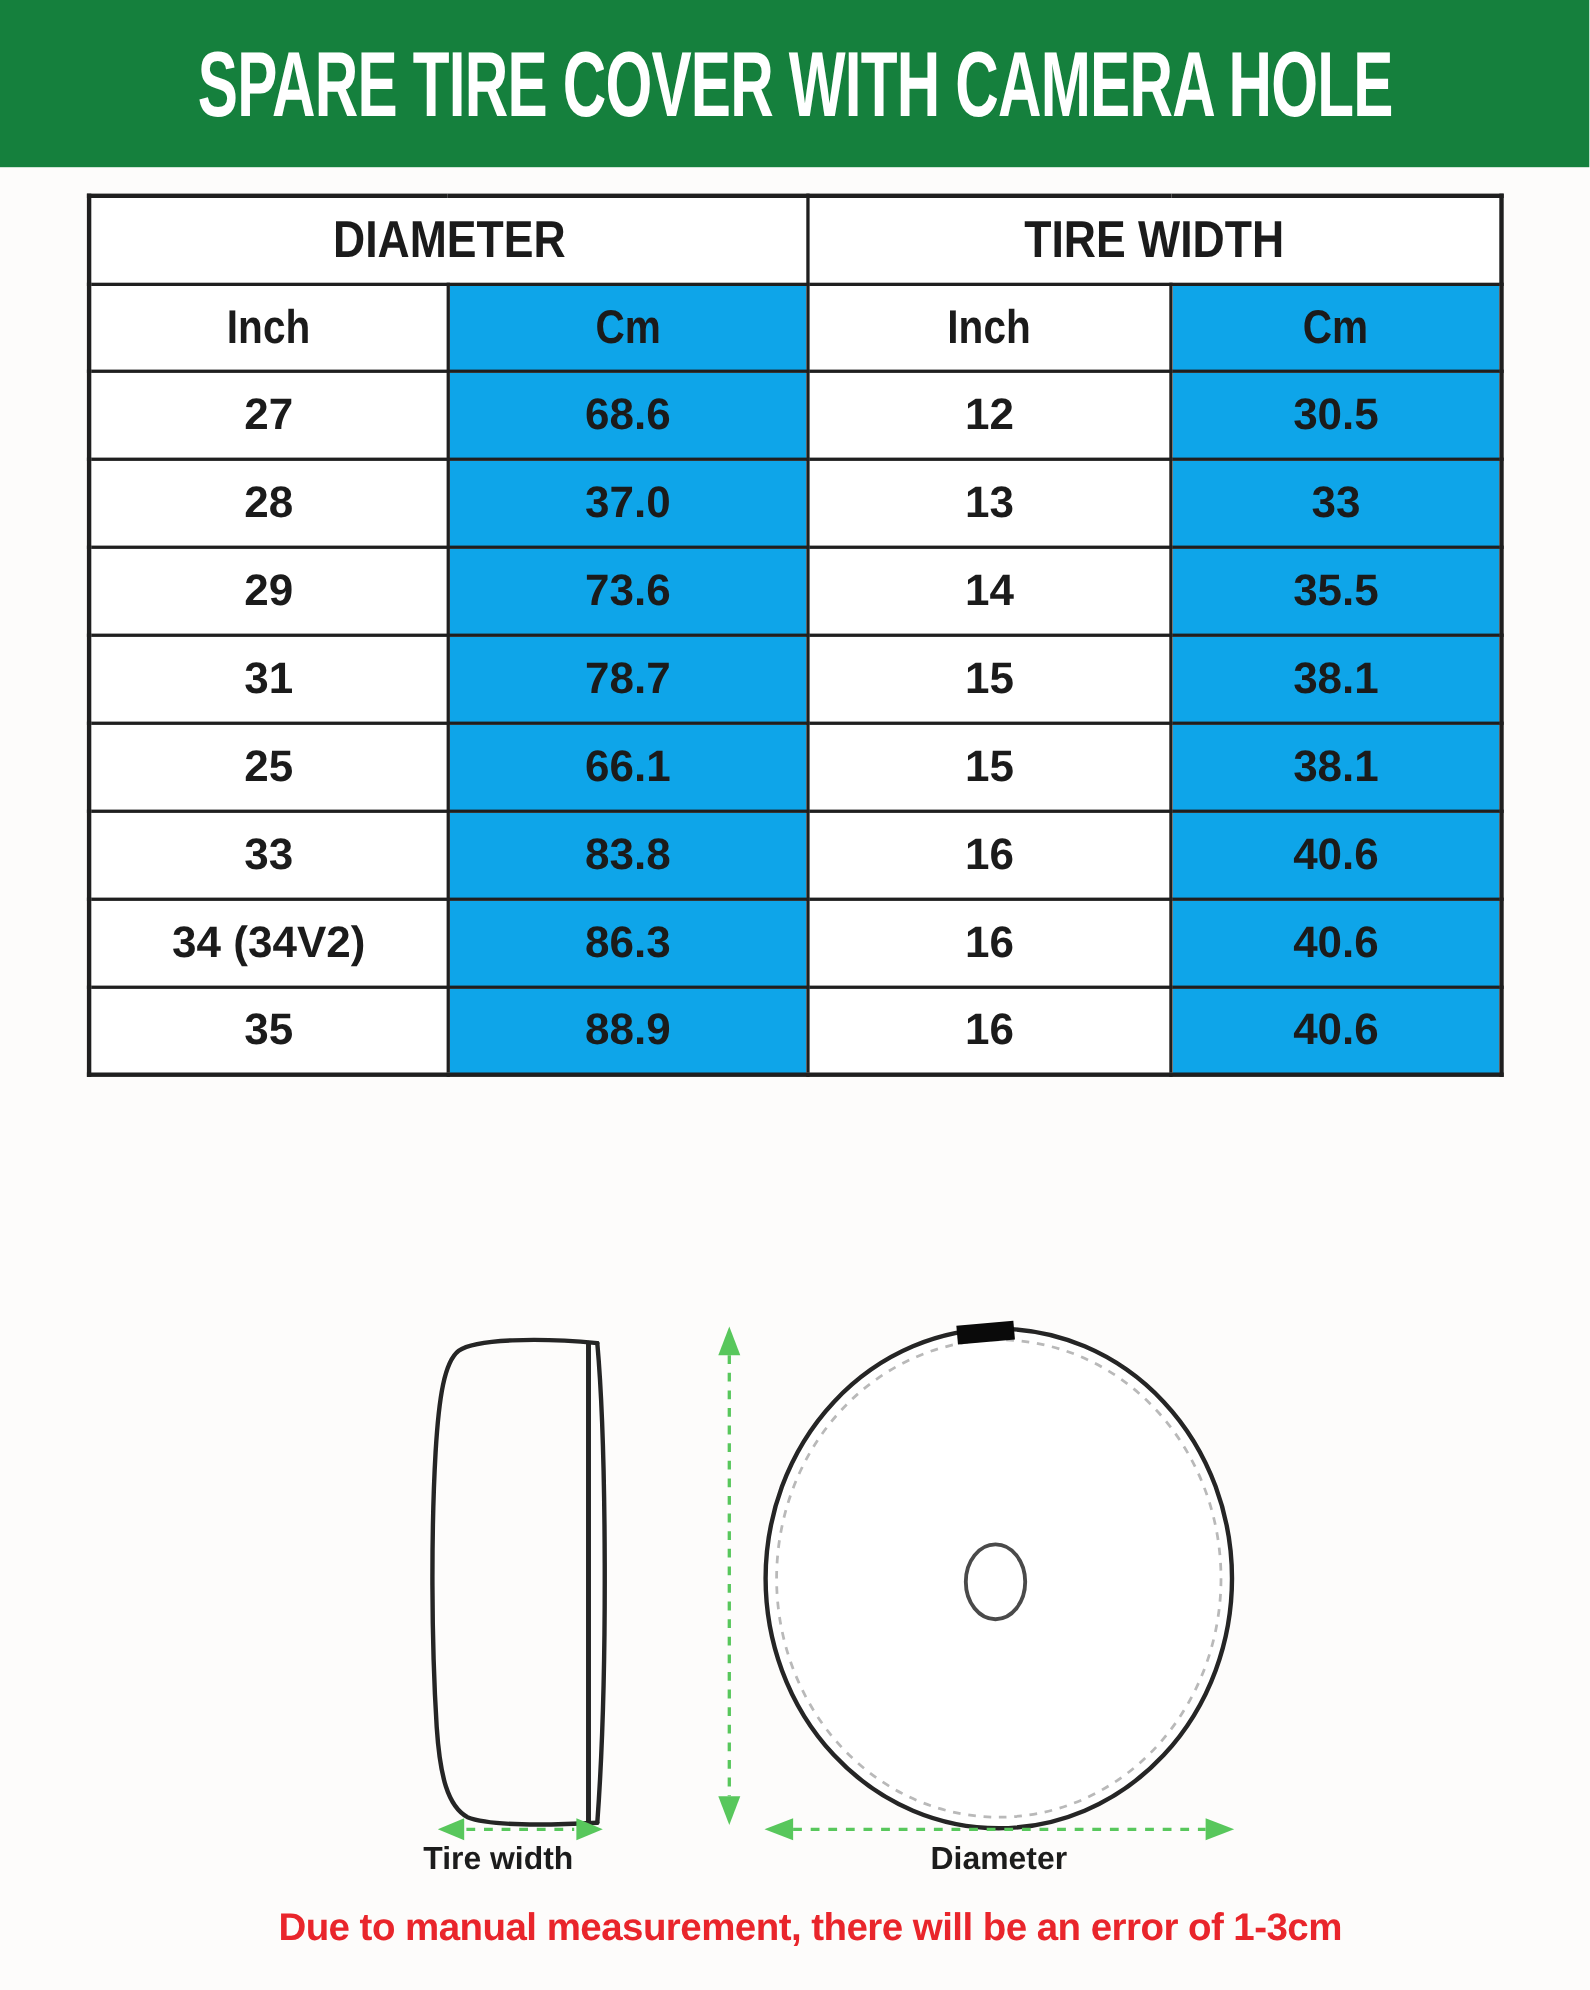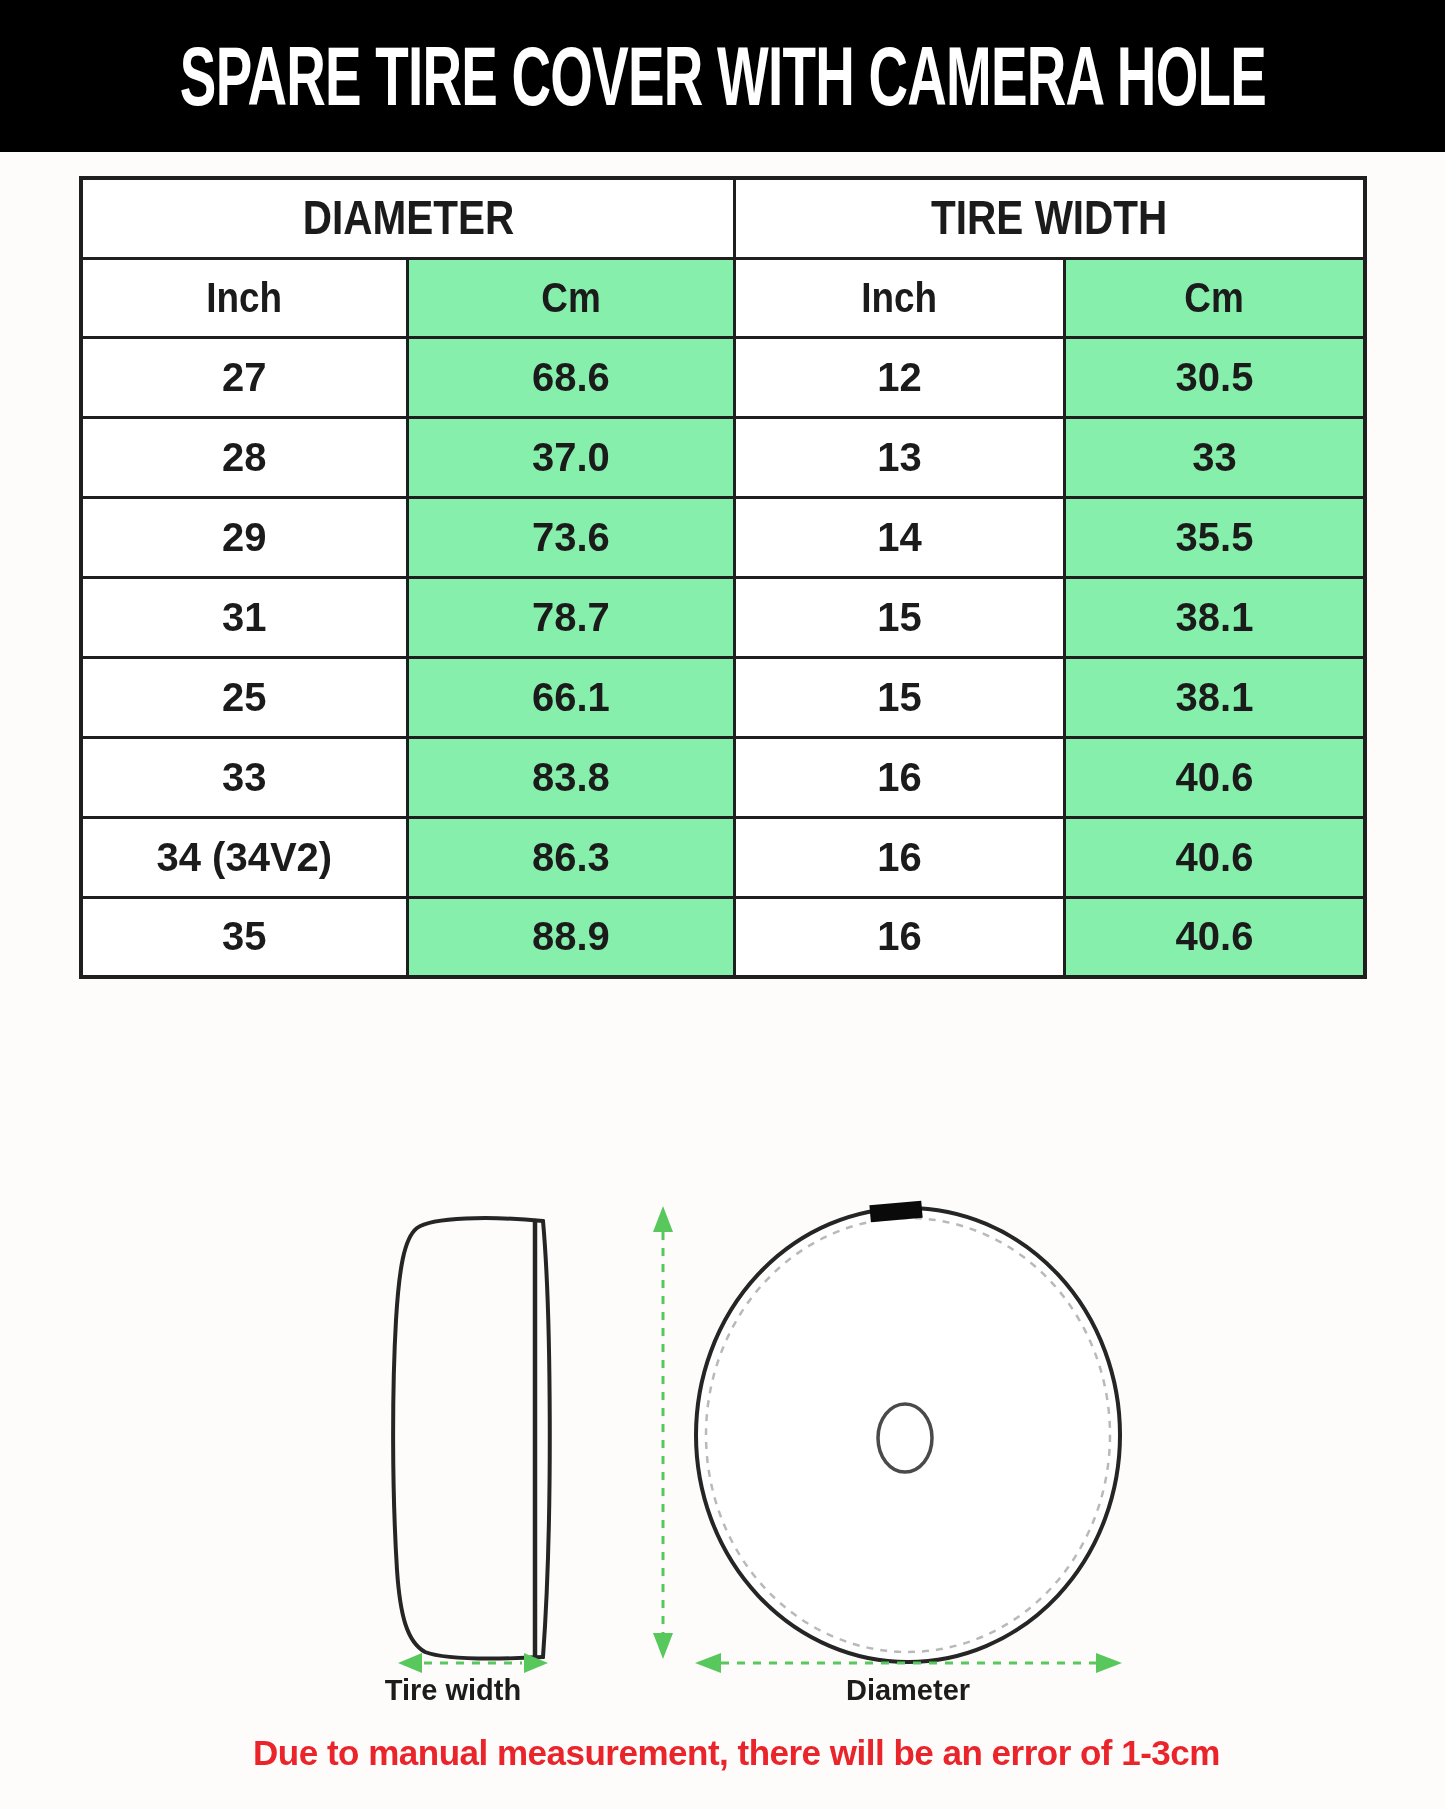--- a/index.html
+++ b/index.html
@@ -6,21 +6,21 @@
   html,body { width:1445px; height:1809px; }
   body {
     position: relative;
     background: #fdfcfb;
     font-family: "Liberation Sans", sans-serif;
     color: #1b1b1b;
     overflow: hidden;
   }
   .banner {
     position: absolute; left: 0; top: 0; width: 1445px; height: 152px;
-    background: #000000;
+    background: #15803d;
     display: flex; align-items: center; justify-content: center;
   }
   .banner h1 {
     font-size: 75px; font-weight: 700; color: #ffffff; white-space: nowrap;
     letter-spacing: -1px;
     transform: scale(0.73, 1.12);
     transform-origin: center center;
   }
   table.size-table {
     position: absolute; left: 79px; top: 176px; width: 1288px;
@@ -34,21 +34,21 @@
     overflow: hidden; white-space: nowrap;
   }
   .size-table thead tr.group th { height: 80px; font-size: 45px; }
   .size-table thead tr.sub th   { height: 79px; font-size: 41px; }
   .size-table tbody td { height: 80px; font-size: 40px; font-weight: 700; }
   .size-table .cond {
     display: inline-block; font-weight: 700;
     transform: scale(0.9, 1.05); transform-origin: center center;
     white-space: nowrap;
   }
-  .size-table .cm { background: #86efac; margin-top: 48px; }
+  .size-table .cm { background: #0ea5e9; margin-top: 48px; }
   .diagram-svg { position: absolute; left: 0; top: 1190px; }
   .dim-label {
     position: absolute; top: 1674px; width: 300px;
     font-size: 29px; font-weight: 700; color: #1c1c1c; text-align: center;
   }
   .dim-label.tire-width { left: 303px; }
   .dim-label.diameter  { left: 758px; }
   .note {
     position: absolute; left: 0; top: 1733px; width: 1445px;
     text-align: center; font-size: 35px; font-weight: 700;

